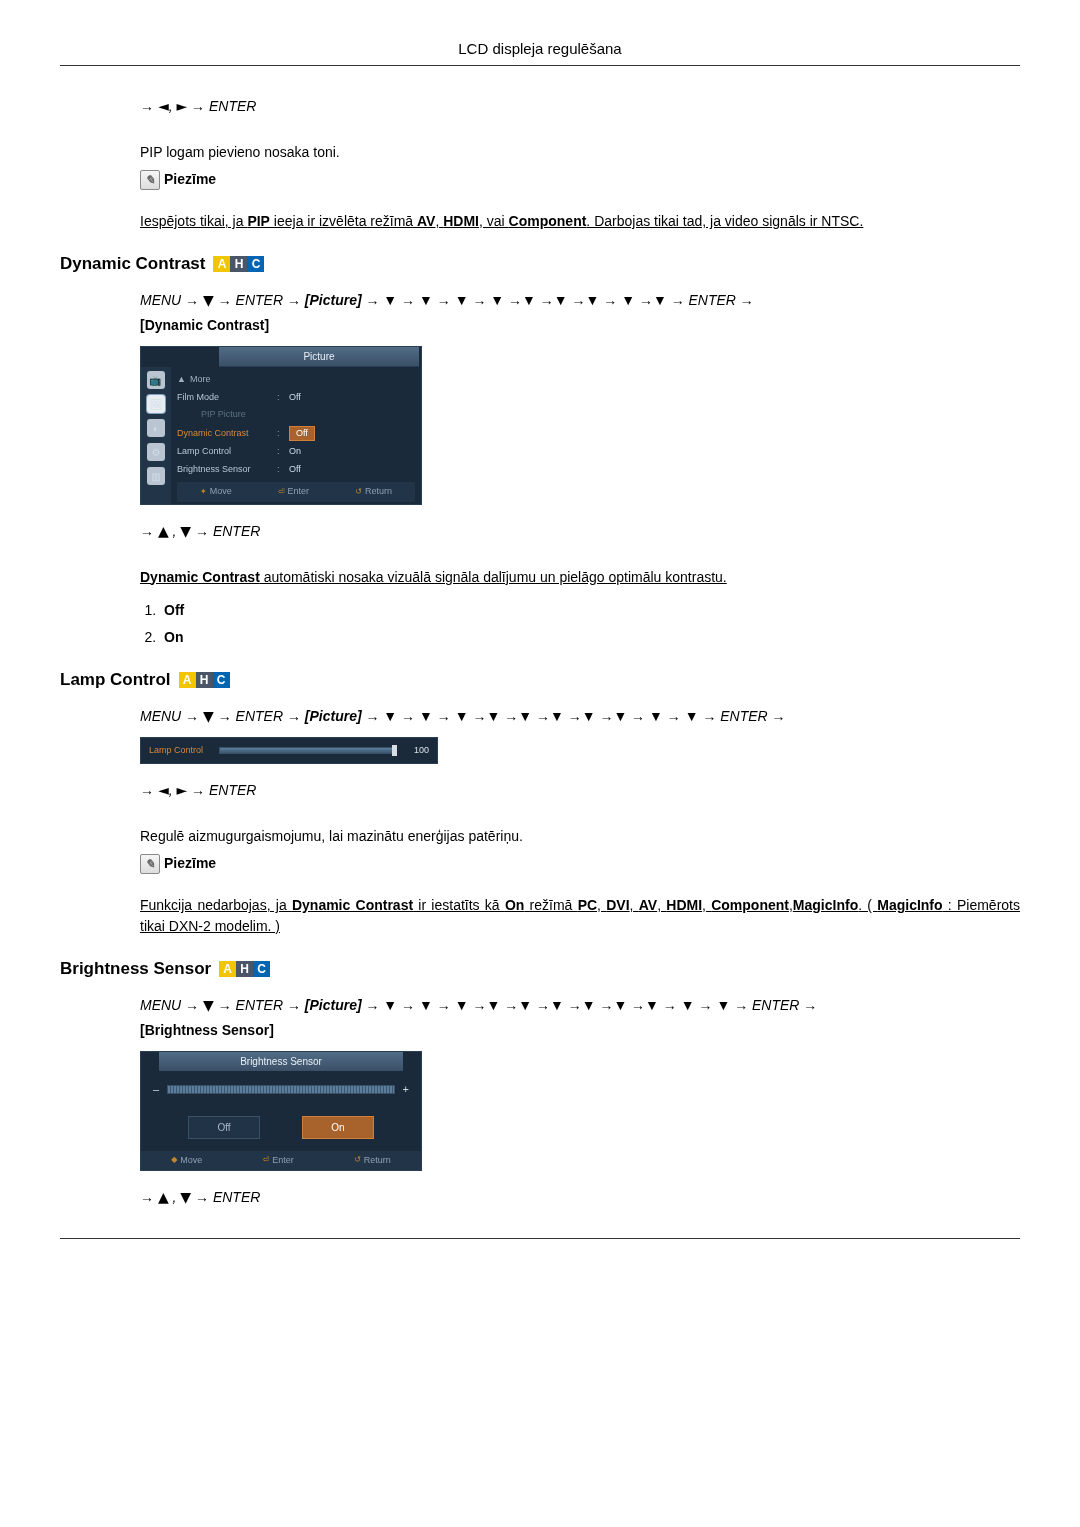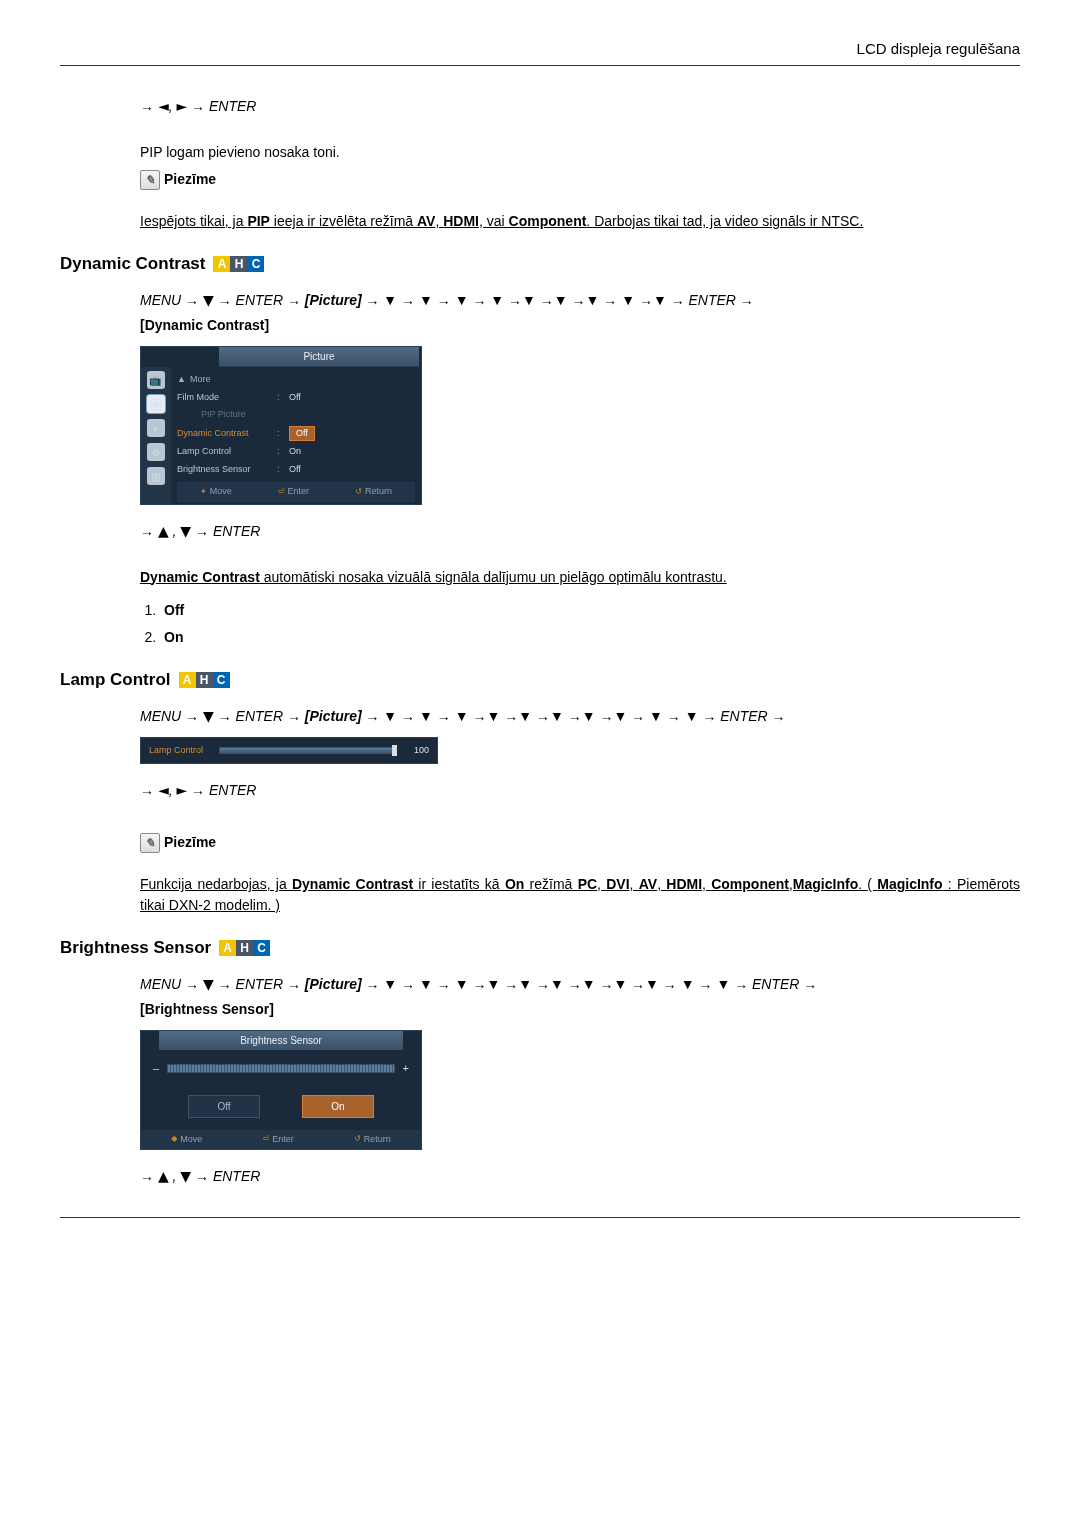--- a/index.html
+++ b/index.html
@@ -5,21 +5,21 @@
   body {
     margin: 0;
     padding: 40px 60px;
     font-family: Arial, Helvetica, sans-serif;
     font-size: 14px;
     color: #000;
     background: #fff;
     width: 960px;
   }
   .page-title {
-    text-align: right;
+    text-align: center;
     font-size: 15px;
     padding-bottom: 8px;
     border-bottom: 1px solid #333;
     margin-bottom: 30px;
   }
   .content-block {
     margin-left: 80px;
     margin-right: 0;
     margin-bottom: 20px;
     line-height: 1.5;
@@ -399,20 +399,21 @@
         <div class="lc-thumb"></div>
       </div>
       <div class="lc-val">100</div>
     </div>
   </div>
 
   <div class="path-line">
     <span>→ </span><span class="arrow">◄</span><span>, </span><span class="arrow">►</span><span> → ENTER</span>
   </div>
   <br>
+  <div>Regulē aizmugurgaismojumu, lai mazinātu enerģijas patēriņu.</div>
   <div class="note-line">
     <span class="note-icon">✎</span>
     <span class="bold">Piezīme</span>
   </div>
   <br>
   <div class="justify">
     <span>Funkcija nedarbojas, ja </span><span class="bold">Dynamic Contrast</span><span> ir iestatīts kā </span><span class="bold">On</span><span> režīmā </span><span class="bold">PC</span><span>, </span><span class="bold">DVI</span><span>, </span><span class="bold">AV</span><span>, </span><span class="bold">HDMI</span><span>, </span><span class="bold">Component</span><span>,</span><span class="bold">MagicInfo</span><span>. ( </span><span class="bold">MagicInfo</span><span> : Piemērots tikai DXN-2 modelim. )</span>
   </div>
 </div>
 

